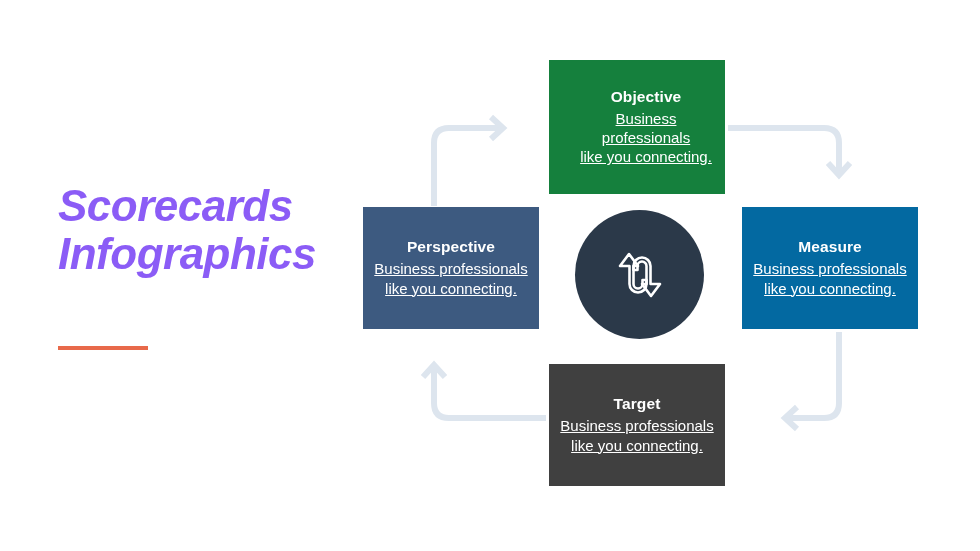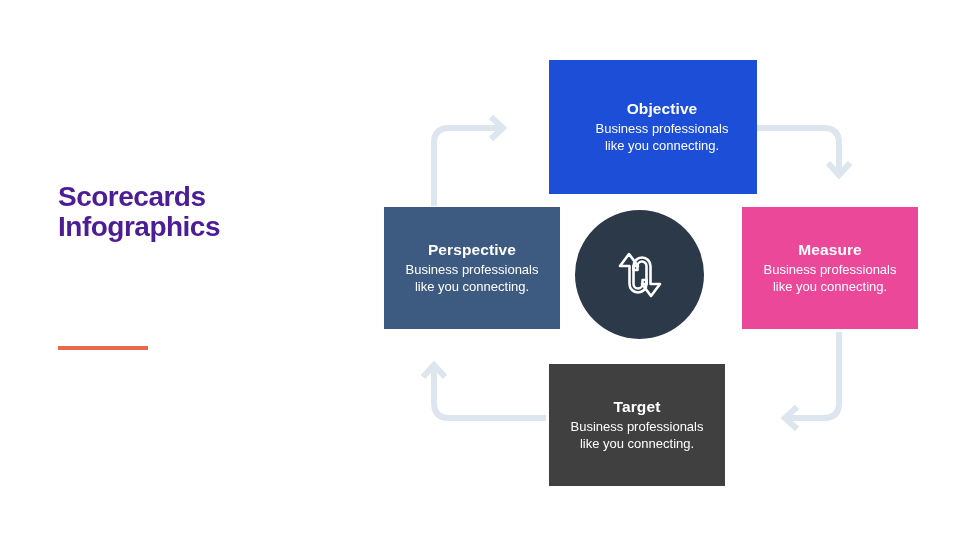--- a/index.html
+++ b/index.html
@@ -19,27 +19,28 @@
   }
 
   
   #left-panel {
     position: absolute;
     left: 58px;
     top: 182px;
     width: 270px;
   }
   #page-title {
-    font-size: 28px;
+    font-size: 44px;
     font-weight: bold;
     line-height: 1.08;
     letter-spacing: -0.5px;
-    color: #4c1d95;
+    color: #8b5cf6;
     margin: 0;
     white-space: pre-line;
+    font-style: italic;
   }
   #page-subtitle {
     margin: 14px 0 0 0;
     font-size: 14.5px;
     line-height: 1.32;
     color: #7d7d80;
     width: 250px;
   }
   #accent-rule {
     position: absolute;
@@ -75,28 +76,29 @@
     color: #ffffff;
     padding: 6px 10px;
   }
   .node-title {
     font-size: 15.5px;
     font-weight: bold;
     letter-spacing: 0.1px;
     margin-bottom: 3px;
   }
   .node-desc {
-    font-size: 13px;
+    font-size: 15px;
     line-height: 1.28;
     white-space: pre-line;
+    text-decoration: underline;
   }
 
-  #node-objective   { left: 549px; top: 60px;  width: 208px; height: 134px; background: #1d4ed8; padding-left: 28px; }
-  #node-perspective { left: 363px; top: 207px; width: 176px; height: 122px; background: #3d5a80; margin-left: 21px; }
-  #node-measure     { left: 742px; top: 207px; width: 176px; height: 122px; background: #ec4899; }
+  #node-objective   { left: 549px; top: 60px;  width: 176px; height: 134px; background: #15803d; padding-left: 28px; }
+  #node-perspective { left: 363px; top: 207px; width: 176px; height: 122px; background: #3d5a80; }
+  #node-measure     { left: 742px; top: 207px; width: 176px; height: 122px; background: #0369a1; }
   #node-target      { left: 549px; top: 364px; width: 176px; height: 122px; background: #404040; }
 
   #center-circle {
     position: absolute;
     left: 575px;
     top: 210px;
     width: 129px;
     height: 129px;
     border-radius: 50%;
     background: #2b3949;

